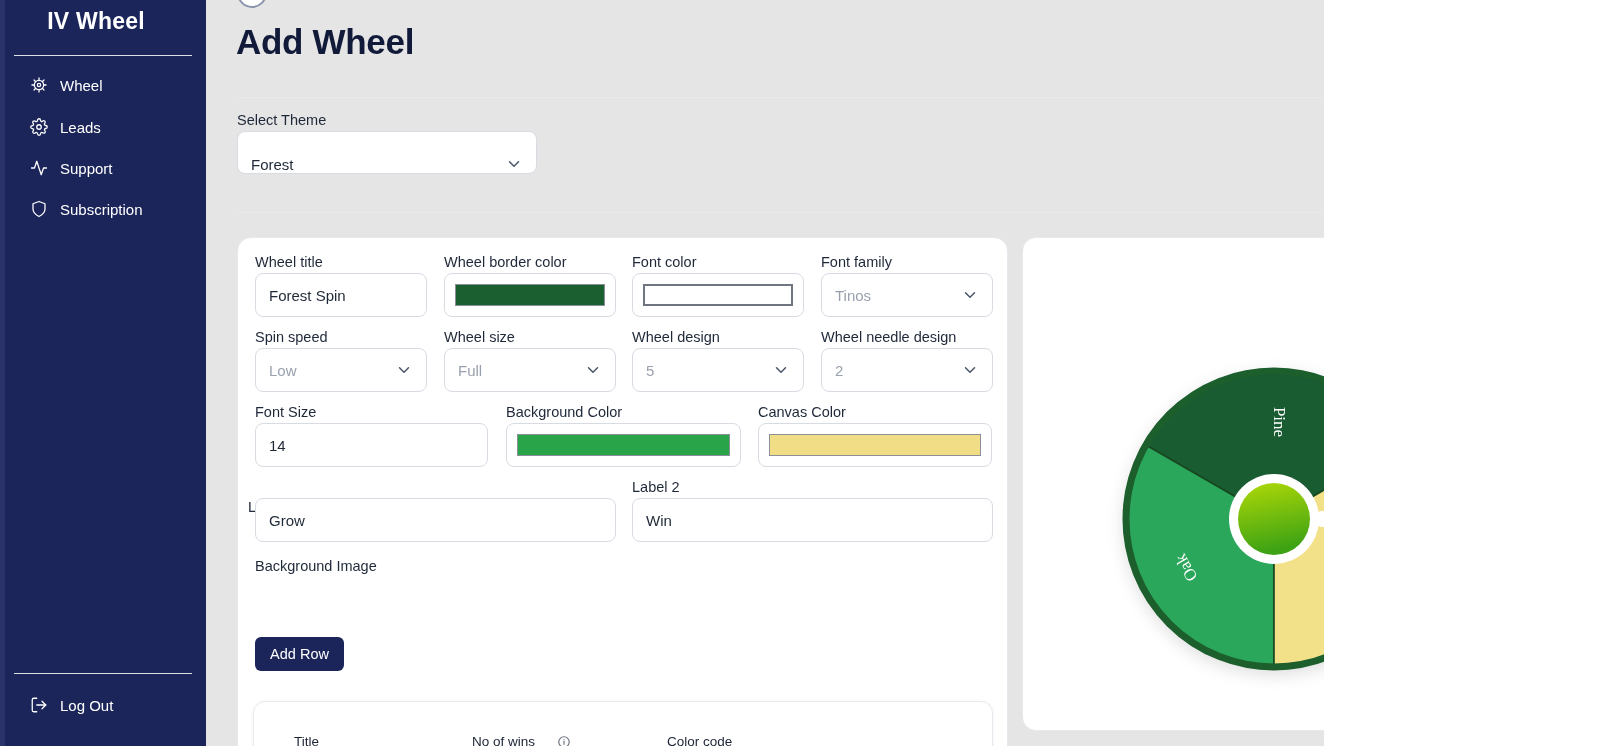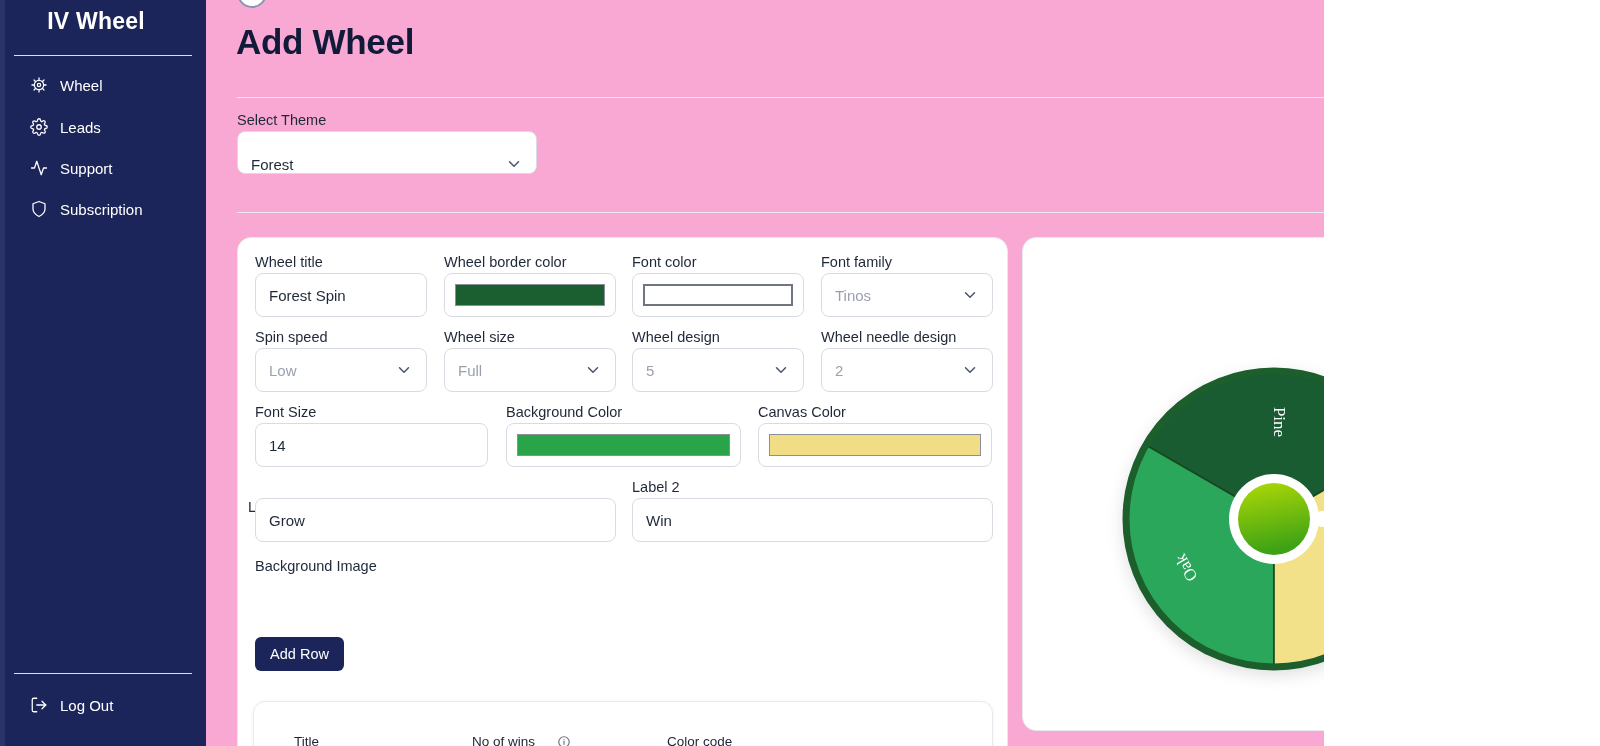--- a/index.html
+++ b/index.html
@@ -1,18 +1,18 @@
 <!DOCTYPE html>
 <html><head>
 <meta charset="utf-8">
 <style>
   * { margin:0; padding:0; box-sizing:border-box; }
   html,body { width:1600px; height:746px; overflow:hidden; background:#fff;
               font-family:"Liberation Sans", sans-serif; }
-  #app { position:relative; width:1324px; height:746px; background:#f9a8d4; overflow:hidden; }
+  #app { position:relative; width:1324px; height:746px; background:#e5e5e5; overflow:hidden; }
   .abs { position:absolute; }
 
   
   .sidebar { position:absolute; left:0; top:0; width:206px; height:746px; background:#1b2559; color:#fff; }
   .sidebar::before { content:""; position:absolute; left:0; top:0; width:5px; height:746px; background:#2a346b; }
   .brand { position:absolute; left:0; top:8px; width:192px; text-align:center;
            font-size:23px; font-weight:800; letter-spacing:.2px; }
   .side-div { position:absolute; left:14px; width:178px; height:1px; background:rgba(255,255,255,.85); }
   .nav-item { position:absolute; left:0; width:206px; height:34px; display:flex; align-items:center;
               gap:12px; padding-left:30px; cursor:pointer; }

